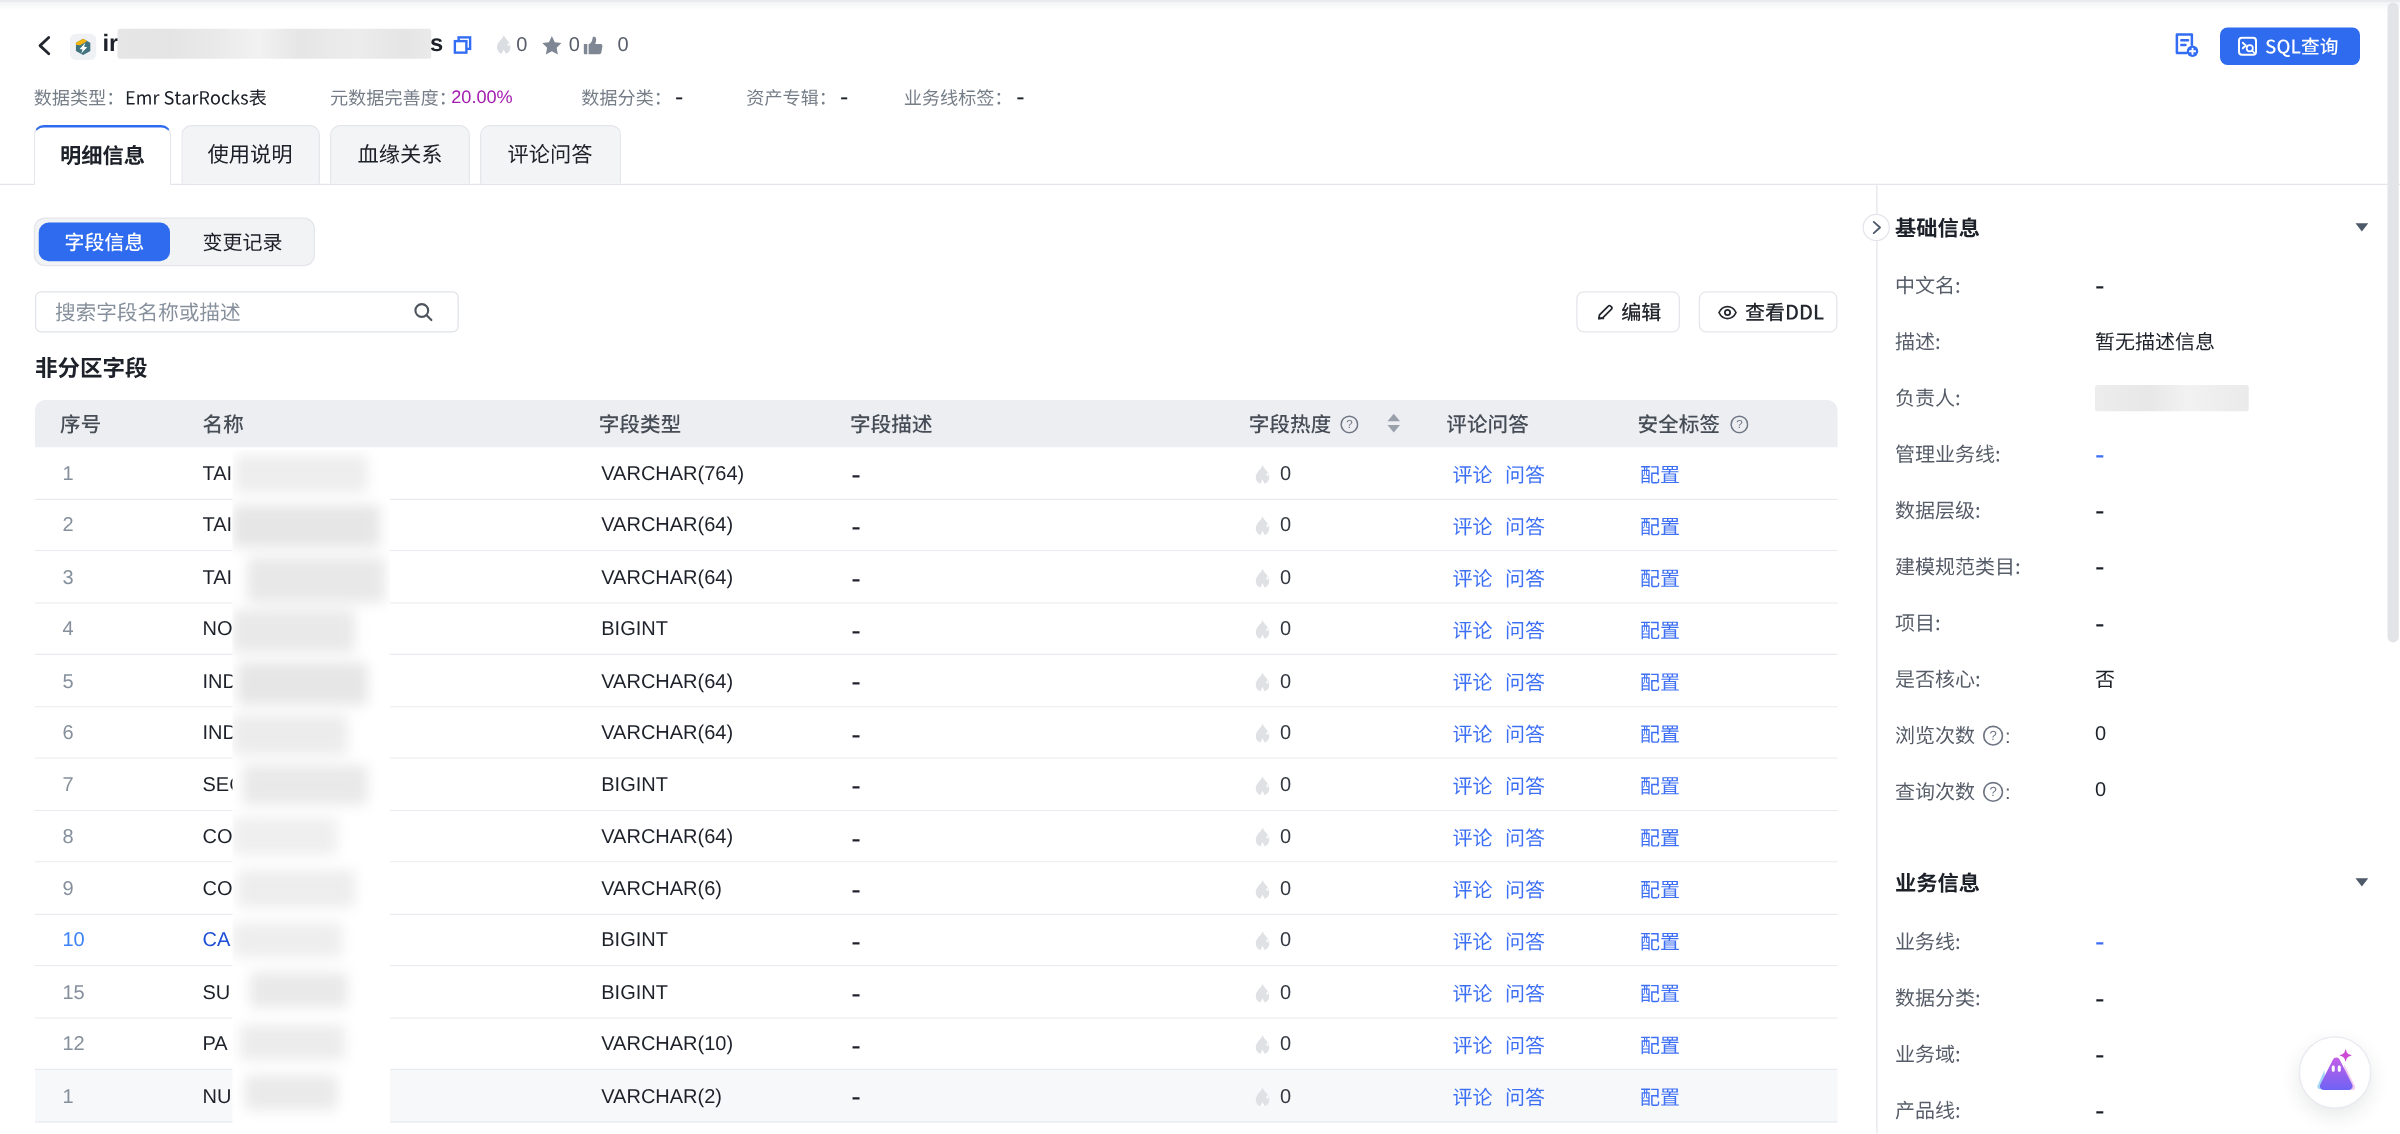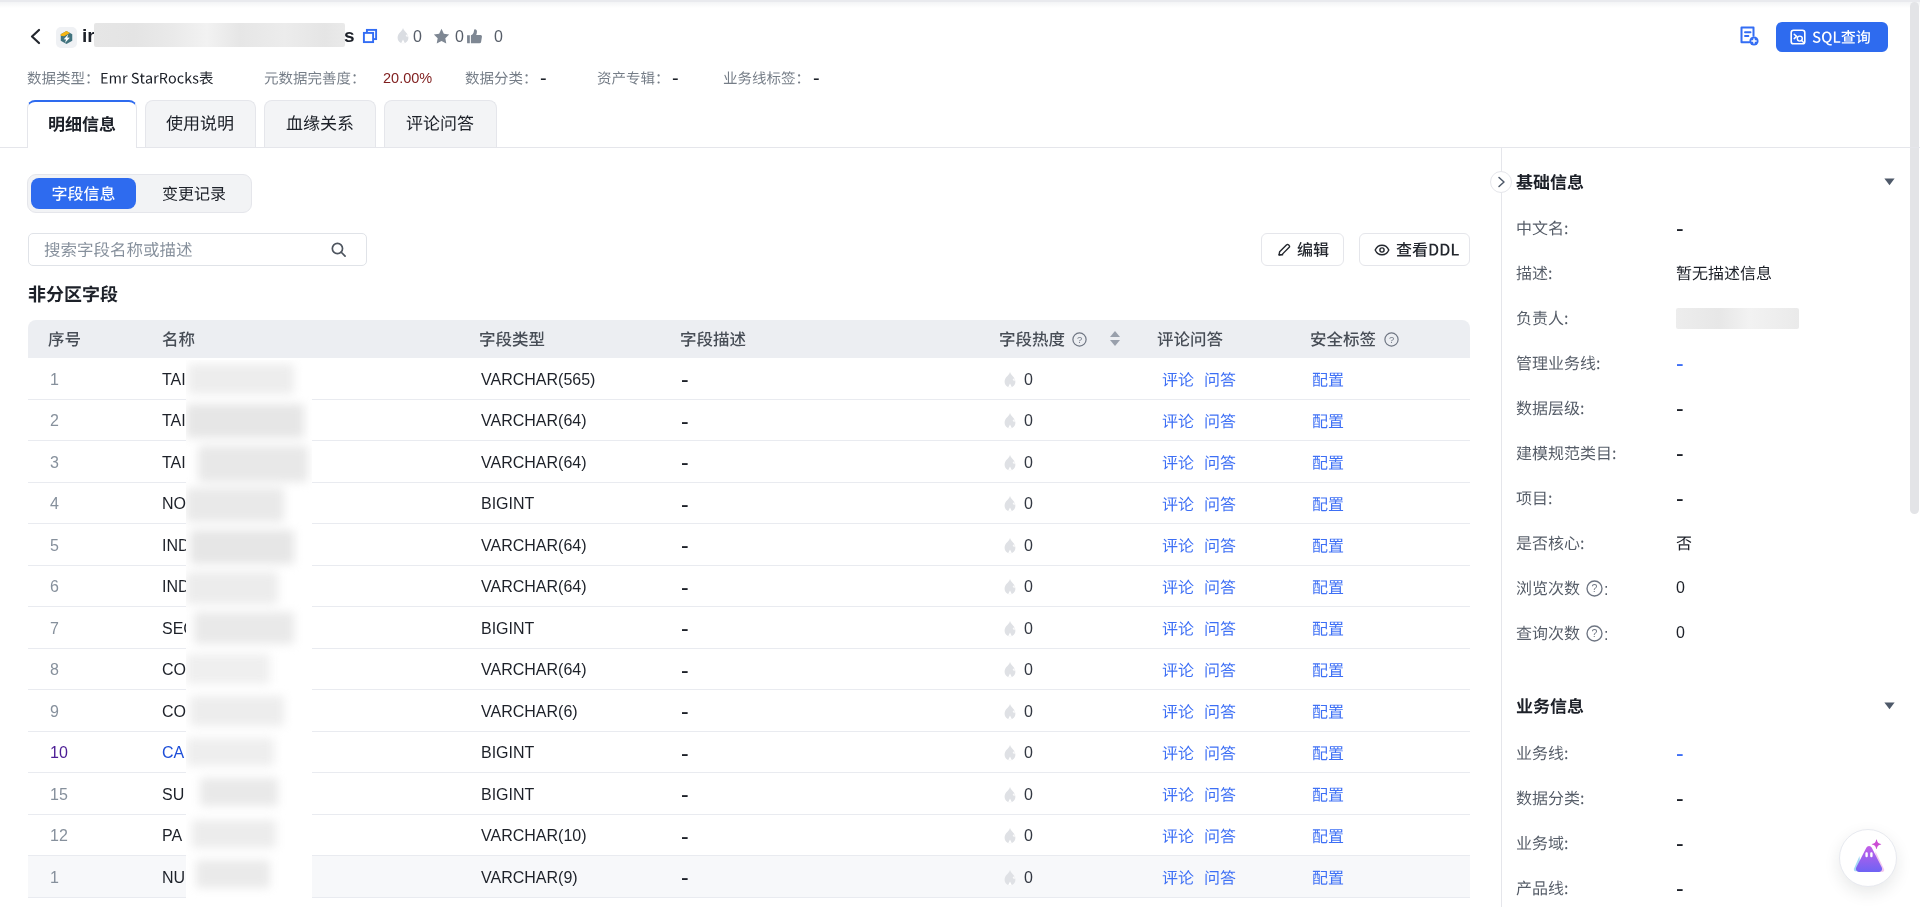--- a/index.html
+++ b/index.html
@@ -47,21 +47,21 @@
       <circle cx="17" cy="17" r="4.6" fill="#336df4"></circle>
       <path d="M17 14.9v4.2M14.9 17h4.2" stroke="#fff" stroke-width="1.5" stroke-linecap="round"></path>
     </svg>
     <div style="position:absolute;left:1776px;top:22px;width:112px;height:30px;border-radius:6px;background:#2e6bef"></div>
     <svg style="position:absolute;left:1790px;top:29px" width="16" height="16" viewBox="0 0 16 16">
       <rect x="1.2" y="1.2" width="13.6" height="13.6" rx="2.4" fill="none" stroke="#fff" stroke-width="1.6"></rect>
       <path d="M4.2 5.2 6.6 7.4 4.2 9.6" fill="none" stroke="#fff" stroke-width="1.5" stroke-linecap="round" stroke-linejoin="round"></path>
       <circle cx="9.8" cy="9.6" r="2.5" fill="none" stroke="#fff" stroke-width="1.4"></circle>
       <path d="M11.6 11.4 13.4 13.2" stroke="#fff" stroke-width="1.4" stroke-linecap="round"></path>
     </svg>
-    <div style="position:absolute;left:383px;top:67.1px;font:500 14.5px 'Liberation Sans',sans-serif;color:#7f1d1d;line-height:22px;letter-spacing:0;white-space:nowrap">20.00%</div>
+    <div style="position:absolute;left:361px;top:67.1px;font:500 14.5px 'Liberation Sans',sans-serif;color:#a21caf;line-height:22px;letter-spacing:0;white-space:nowrap">20.00%</div>
     <div style="position:absolute;left:540px;top:63.0px;font:400 20px 'Liberation Sans',sans-serif;color:#1d2129;line-height:30px;letter-spacing:0;white-space:nowrap">-</div>
     <div style="position:absolute;left:672px;top:63.0px;font:400 20px 'Liberation Sans',sans-serif;color:#1d2129;line-height:30px;letter-spacing:0;white-space:nowrap">-</div>
     <div style="position:absolute;left:813px;top:63.0px;font:400 20px 'Liberation Sans',sans-serif;color:#1d2129;line-height:30px;letter-spacing:0;white-space:nowrap">-</div>
     <div style="position:absolute;left:0;top:147px;width:1920px;height:1px;background:#e5e6eb"></div>
     <div style="position:absolute;left:145px;top:100px;width:111px;height:47px;background:#f3f4f6;border:1px solid #e5e6eb;border-bottom:none;border-radius:8px 8px 0 0;box-sizing:border-box"></div>
     <div style="position:absolute;left:264px;top:100px;width:112px;height:47px;background:#f3f4f6;border:1px solid #e5e6eb;border-bottom:none;border-radius:8px 8px 0 0;box-sizing:border-box"></div>
     <div style="position:absolute;left:384px;top:100px;width:113px;height:47px;background:#f3f4f6;border:1px solid #e5e6eb;border-bottom:none;border-radius:8px 8px 0 0;box-sizing:border-box"></div>
     <div style="position:absolute;left:27px;top:100px;width:110px;height:48px;background:#fff;border:1px solid #e5e6eb;border-bottom:none;border-top:2px solid #2e6bef;border-radius:8px 8px 0 0;box-sizing:border-box"></div>
     <div style="position:absolute;left:27px;top:174px;width:225px;height:39px;background:#f2f3f5;border:1px solid #e5e6eb;border-radius:9px;box-sizing:border-box"></div>
     <div style="position:absolute;left:31px;top:178px;width:105px;height:31px;background:#2e6bef;border-radius:8px"></div>
@@ -89,21 +89,21 @@
       <path d="M7 1 12 7H2Z" fill="#99a0ac"></path>
       <path d="M7 16 2 10h10Z" fill="#99a0ac"></path>
     </svg>
     <svg style="position:absolute;left:1384px;top:331.5px" width="15" height="15" viewBox="0 0 15 15">
       <circle cx="7.5" cy="7.5" r="6.6" fill="none" stroke="#6f7683" stroke-width="1.2"></circle>
       <text x="7.5" y="10.6" font-family="Liberation Sans" font-size="9.3" fill="#6f7683" text-anchor="middle">?</text>
     </svg>
     <div style="position:absolute;left:28px;top:358.0px;width:1442px;height:41.5px;background:#fff;border-bottom:1px solid #e9ebf0;box-sizing:border-box"></div>
     <div style="position:absolute;left:50px;top:367.5px;font:400 16px 'Liberation Sans',sans-serif;color:#86909c;line-height:24px;letter-spacing:0;white-space:nowrap">1</div>
     <div style="position:absolute;left:162px;top:367.5px;font:400 16px 'Liberation Sans',sans-serif;color:#1d2129;line-height:24px;letter-spacing:0;white-space:nowrap">TAI</div>
-    <div style="position:absolute;left:481px;top:367.5px;font:400 16px 'Liberation Sans',sans-serif;color:#1d2129;line-height:24px;letter-spacing:0;white-space:nowrap">VARCHAR(565)</div>
+    <div style="position:absolute;left:481px;top:367.5px;font:400 16px 'Liberation Sans',sans-serif;color:#1d2129;line-height:24px;letter-spacing:0;white-space:nowrap">VARCHAR(764)</div>
     <div style="position:absolute;left:681px;top:362.2px;font:400 23px 'Liberation Sans',sans-serif;color:#1d2129;line-height:34px;letter-spacing:0;white-space:nowrap">-</div>
     <svg style="position:absolute;left:1002px;top:370.5px" width="16" height="18" viewBox="0 0 16 18">
       <path d="M8 .9C8.6 3.2 11.2 5 12.3 7 13 8.3 13.4 9.5 13.4 10.9A5.4 5.4 0 0 1 2.6 10.9C2.6 9 3.3 7.6 4.4 6.1 5.7 4.4 7.5 3.2 8 .9Z" fill="#dfe1e5"></path>
       <path d="M6.1 16.3 8 12.6 9.9 16.3Z" fill="#fff"></path>
       <path d="M12.2 6.9C12.9 8 12.9 9.2 12.4 10.2L10.6 8.8Z" fill="#fff" opacity=".85"></path>
     </svg>
     <div style="position:absolute;left:1024px;top:367.5px;font:400 16px 'Liberation Sans',sans-serif;color:#333842;line-height:24px;letter-spacing:0;white-space:nowrap">0</div>
     <div style="position:absolute;left:28px;top:399.5px;width:1442px;height:41.5px;background:#fff;border-bottom:1px solid #e9ebf0;box-sizing:border-box"></div>
     <div style="position:absolute;left:50px;top:409.0px;font:400 16px 'Liberation Sans',sans-serif;color:#86909c;line-height:24px;letter-spacing:0;white-space:nowrap">2</div>
     <div style="position:absolute;left:162px;top:409.0px;font:400 16px 'Liberation Sans',sans-serif;color:#1d2129;line-height:24px;letter-spacing:0;white-space:nowrap">TAI</div>
@@ -186,21 +186,21 @@
     <div style="position:absolute;left:162px;top:699.5px;font:400 16px 'Liberation Sans',sans-serif;color:#1d2129;line-height:24px;letter-spacing:0;white-space:nowrap">CO</div>
     <div style="position:absolute;left:481px;top:699.5px;font:400 16px 'Liberation Sans',sans-serif;color:#1d2129;line-height:24px;letter-spacing:0;white-space:nowrap">VARCHAR(6)</div>
     <div style="position:absolute;left:681px;top:694.2px;font:400 23px 'Liberation Sans',sans-serif;color:#1d2129;line-height:34px;letter-spacing:0;white-space:nowrap">-</div>
     <svg style="position:absolute;left:1002px;top:702.5px" width="16" height="18" viewBox="0 0 16 18">
       <path d="M8 .9C8.6 3.2 11.2 5 12.3 7 13 8.3 13.4 9.5 13.4 10.9A5.4 5.4 0 0 1 2.6 10.9C2.6 9 3.3 7.6 4.4 6.1 5.7 4.4 7.5 3.2 8 .9Z" fill="#dfe1e5"></path>
       <path d="M6.1 16.3 8 12.6 9.9 16.3Z" fill="#fff"></path>
       <path d="M12.2 6.9C12.9 8 12.9 9.2 12.4 10.2L10.6 8.8Z" fill="#fff" opacity=".85"></path>
     </svg>
     <div style="position:absolute;left:1024px;top:699.5px;font:400 16px 'Liberation Sans',sans-serif;color:#333842;line-height:24px;letter-spacing:0;white-space:nowrap">0</div>
     <div style="position:absolute;left:28px;top:731.5px;width:1442px;height:41.5px;background:#fff;border-bottom:1px solid #e9ebf0;box-sizing:border-box"></div>
-    <div style="position:absolute;left:50px;top:741.0px;font:400 16px 'Liberation Sans',sans-serif;color:#4c1d95;line-height:24px;letter-spacing:0;white-space:nowrap">10</div>
+    <div style="position:absolute;left:50px;top:741.0px;font:400 16px 'Liberation Sans',sans-serif;color:#3b82f6;line-height:24px;letter-spacing:0;white-space:nowrap">10</div>
     <div style="position:absolute;left:162px;top:741.0px;font:400 16px 'Liberation Sans',sans-serif;color:#1d4ed8;line-height:24px;letter-spacing:0;white-space:nowrap">CA</div>
     <div style="position:absolute;left:481px;top:741.0px;font:400 16px 'Liberation Sans',sans-serif;color:#1d2129;line-height:24px;letter-spacing:0;white-space:nowrap">BIGINT</div>
     <div style="position:absolute;left:681px;top:735.8px;font:400 23px 'Liberation Sans',sans-serif;color:#1d2129;line-height:34px;letter-spacing:0;white-space:nowrap">-</div>
     <svg style="position:absolute;left:1002px;top:744.0px" width="16" height="18" viewBox="0 0 16 18">
       <path d="M8 .9C8.6 3.2 11.2 5 12.3 7 13 8.3 13.4 9.5 13.4 10.9A5.4 5.4 0 0 1 2.6 10.9C2.6 9 3.3 7.6 4.4 6.1 5.7 4.4 7.5 3.2 8 .9Z" fill="#dfe1e5"></path>
       <path d="M6.1 16.3 8 12.6 9.9 16.3Z" fill="#fff"></path>
       <path d="M12.2 6.9C12.9 8 12.9 9.2 12.4 10.2L10.6 8.8Z" fill="#fff" opacity=".85"></path>
     </svg>
     <div style="position:absolute;left:1024px;top:741.0px;font:400 16px 'Liberation Sans',sans-serif;color:#333842;line-height:24px;letter-spacing:0;white-space:nowrap">0</div>
     <div style="position:absolute;left:28px;top:773.0px;width:1442px;height:41.5px;background:#fff;border-bottom:1px solid #e9ebf0;box-sizing:border-box"></div>
@@ -221,21 +221,21 @@
     <div style="position:absolute;left:681px;top:818.8px;font:400 23px 'Liberation Sans',sans-serif;color:#1d2129;line-height:34px;letter-spacing:0;white-space:nowrap">-</div>
     <svg style="position:absolute;left:1002px;top:827.0px" width="16" height="18" viewBox="0 0 16 18">
       <path d="M8 .9C8.6 3.2 11.2 5 12.3 7 13 8.3 13.4 9.5 13.4 10.9A5.4 5.4 0 0 1 2.6 10.9C2.6 9 3.3 7.6 4.4 6.1 5.7 4.4 7.5 3.2 8 .9Z" fill="#dfe1e5"></path>
       <path d="M6.1 16.3 8 12.6 9.9 16.3Z" fill="#fff"></path>
       <path d="M12.2 6.9C12.9 8 12.9 9.2 12.4 10.2L10.6 8.8Z" fill="#fff" opacity=".85"></path>
     </svg>
     <div style="position:absolute;left:1024px;top:824.0px;font:400 16px 'Liberation Sans',sans-serif;color:#333842;line-height:24px;letter-spacing:0;white-space:nowrap">0</div>
     <div style="position:absolute;left:28px;top:856.0px;width:1442px;height:41.5px;background:#f7f8fa;border-bottom:1px solid #e9ebf0;box-sizing:border-box"></div>
     <div style="position:absolute;left:50px;top:865.5px;font:400 16px 'Liberation Sans',sans-serif;color:#86909c;line-height:24px;letter-spacing:0;white-space:nowrap">1</div>
     <div style="position:absolute;left:162px;top:865.5px;font:400 16px 'Liberation Sans',sans-serif;color:#1d2129;line-height:24px;letter-spacing:0;white-space:nowrap">NU</div>
-    <div style="position:absolute;left:481px;top:865.5px;font:400 16px 'Liberation Sans',sans-serif;color:#1d2129;line-height:24px;letter-spacing:0;white-space:nowrap">VARCHAR(9)</div>
+    <div style="position:absolute;left:481px;top:865.5px;font:400 16px 'Liberation Sans',sans-serif;color:#1d2129;line-height:24px;letter-spacing:0;white-space:nowrap">VARCHAR(2)</div>
     <div style="position:absolute;left:681px;top:860.2px;font:400 23px 'Liberation Sans',sans-serif;color:#1d2129;line-height:34px;letter-spacing:0;white-space:nowrap">-</div>
     <svg style="position:absolute;left:1002px;top:868.5px" width="16" height="18" viewBox="0 0 16 18">
       <path d="M8 .9C8.6 3.2 11.2 5 12.3 7 13 8.3 13.4 9.5 13.4 10.9A5.4 5.4 0 0 1 2.6 10.9C2.6 9 3.3 7.6 4.4 6.1 5.7 4.4 7.5 3.2 8 .9Z" fill="#dfe1e5"></path>
       <path d="M6.1 16.3 8 12.6 9.9 16.3Z" fill="#fff"></path>
       <path d="M12.2 6.9C12.9 8 12.9 9.2 12.4 10.2L10.6 8.8Z" fill="#fff" opacity=".85"></path>
     </svg>
     <div style="position:absolute;left:1024px;top:865.5px;font:400 16px 'Liberation Sans',sans-serif;color:#333842;line-height:24px;letter-spacing:0;white-space:nowrap">0</div>
     <div style="position:absolute;left:186px;top:360px;width:126px;height:540px;background:#fff;overflow:hidden;filter:blur(0px)">
       <div style="position:absolute;inset:0;filter:blur(5px)">
         <div style="position:absolute;border-radius:3px;left:2px;top:4px;width:106px;height:30px;background:#ededed"></div>

